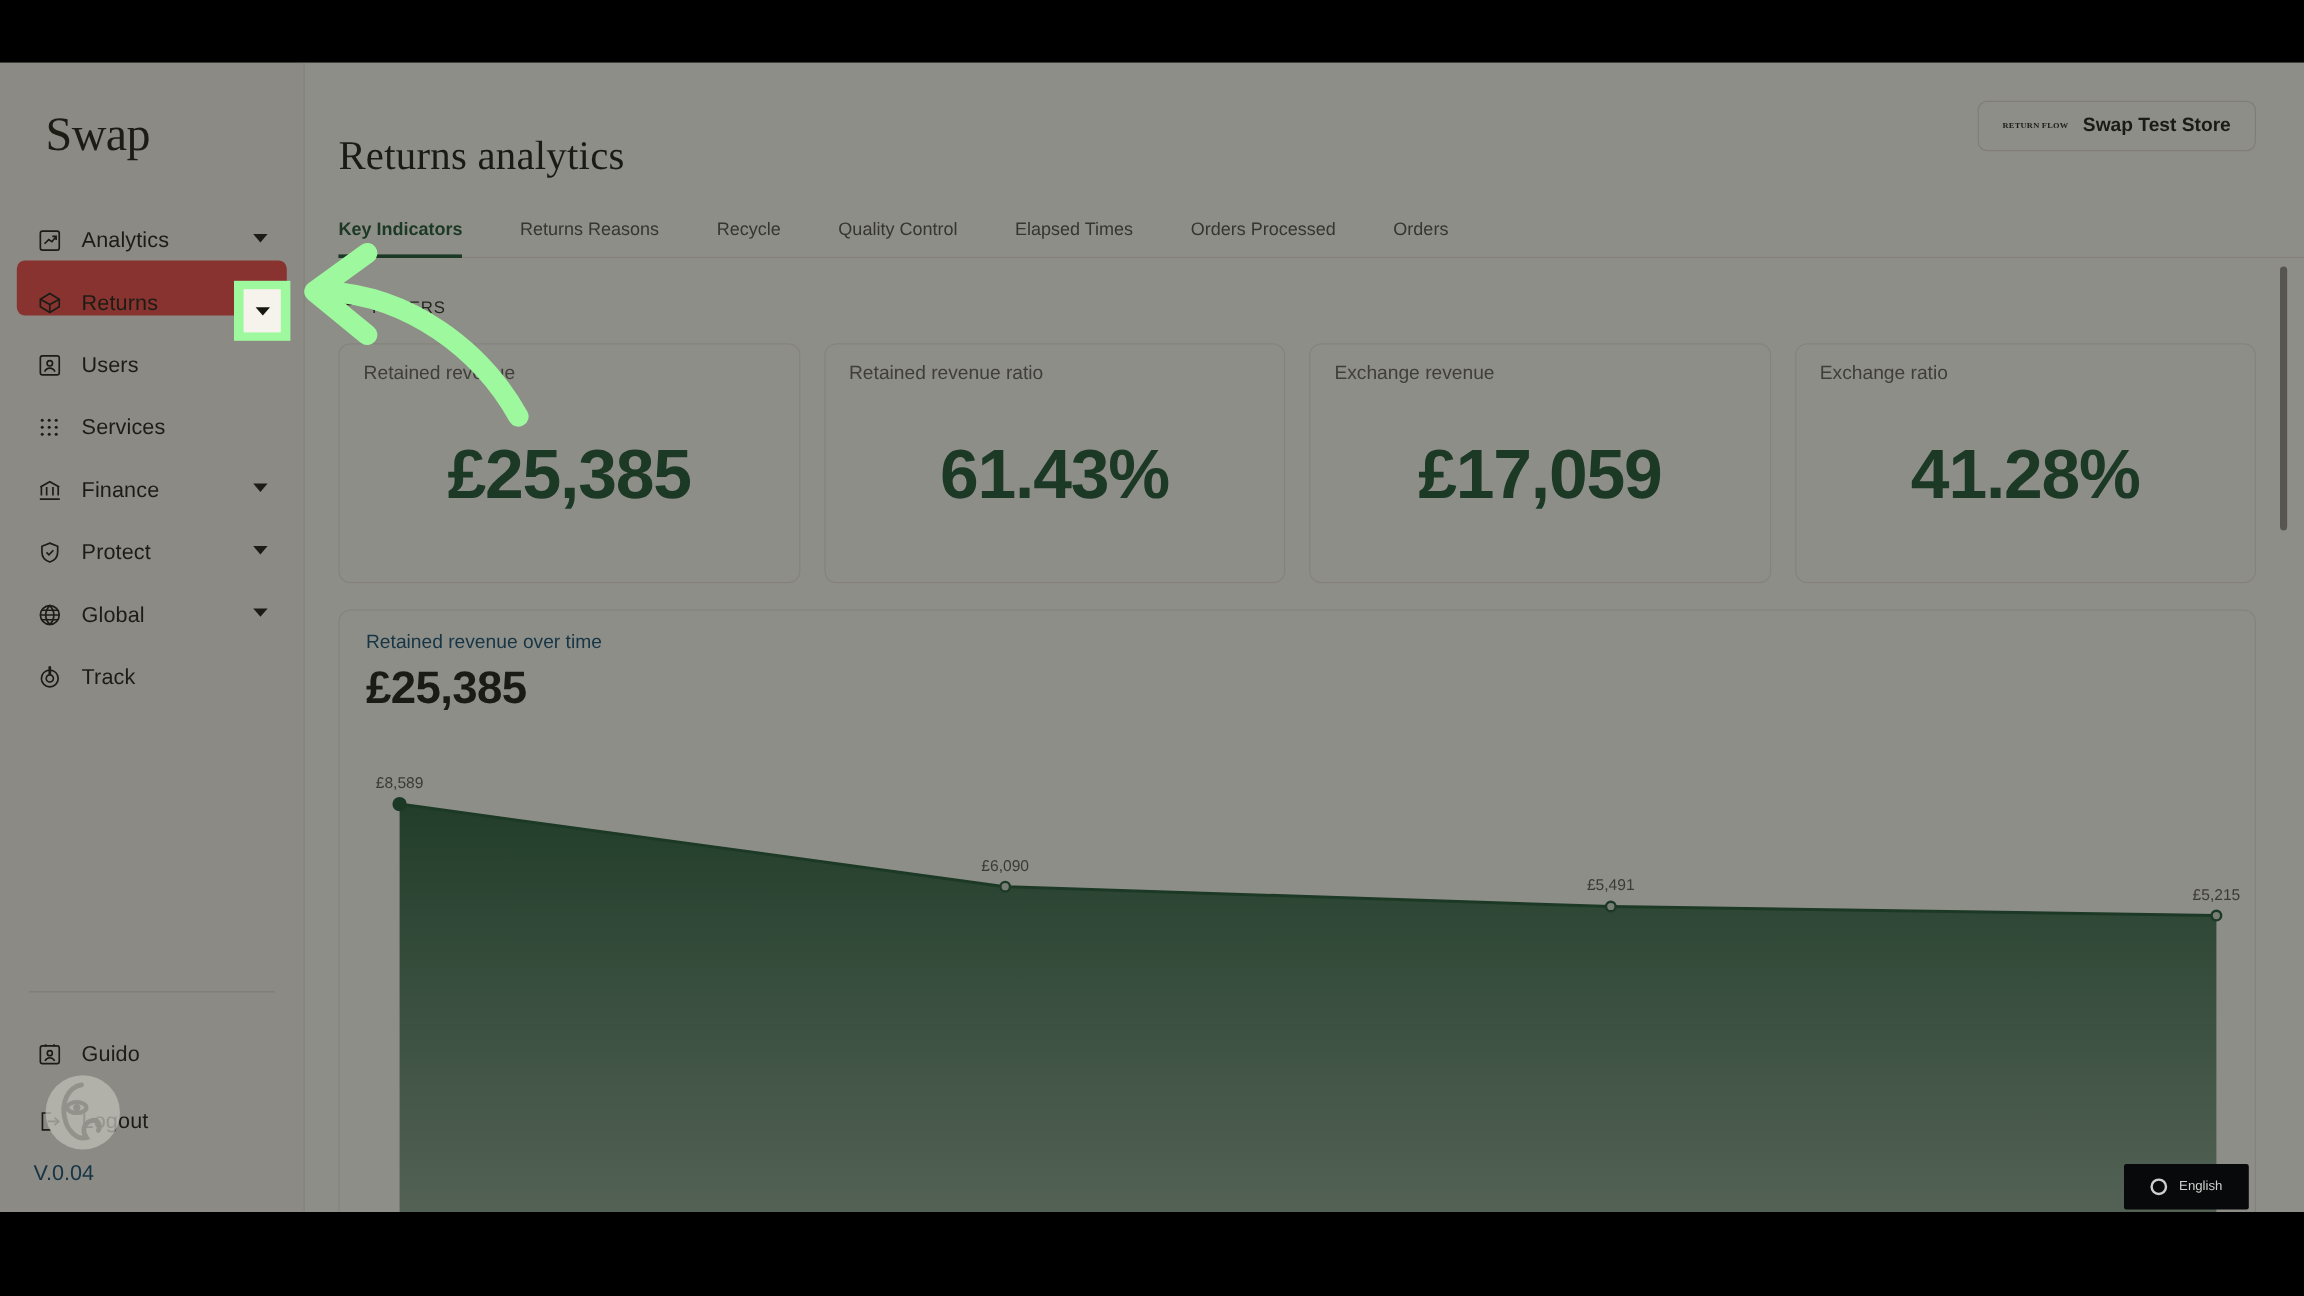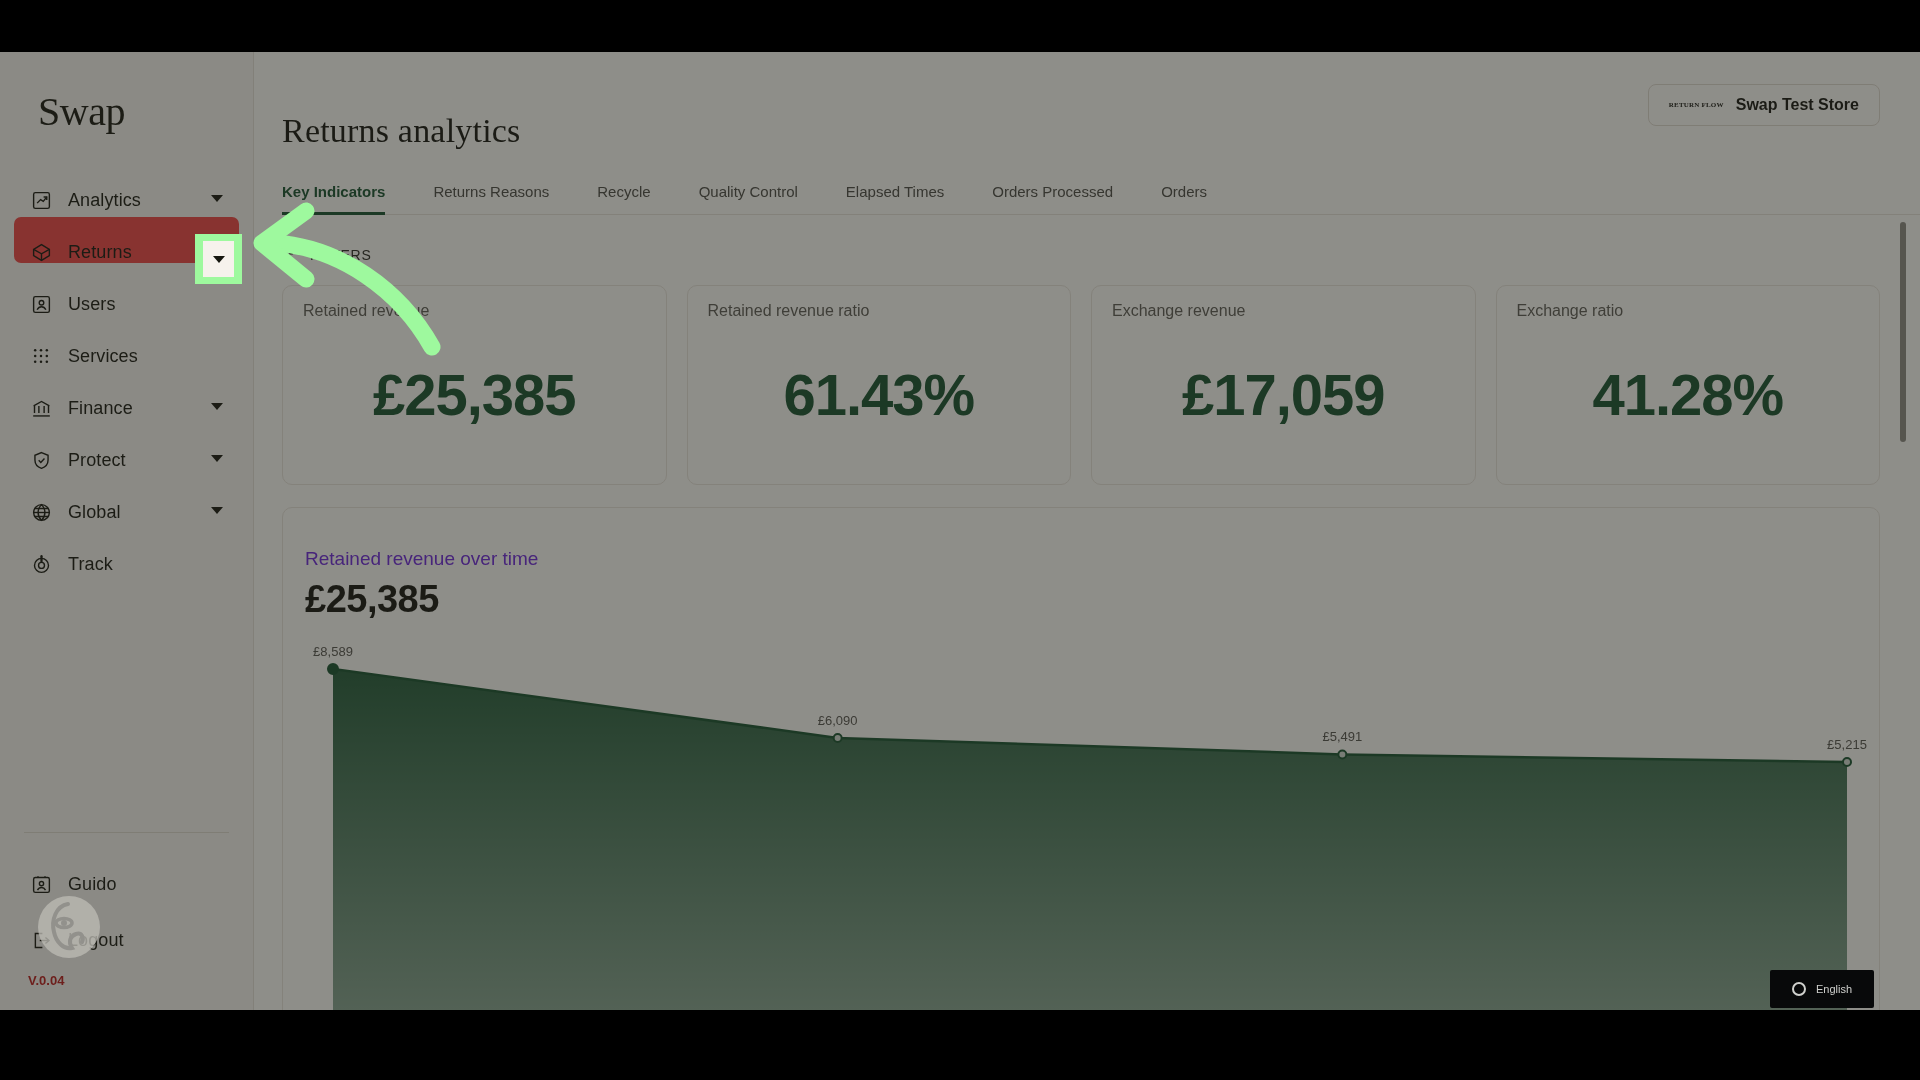--- a/index.html
+++ b/index.html
@@ -80,23 +80,22 @@
     display: block;
   }
   .sidebar-spacer { flex: 1 1 auto; }
   .sidebar-divider {
     height: 1px; background: #ddd8ce;
     margin: 0 24px 16px 24px;
   }
   .foot { padding: 0 14px 8px 14px; }
   .foot .nav-item { margin-bottom: 10px; }
   .version {
-    font-size: 13px; color: #b91c1c;
+    font-size: 18px; color: #0c4a6e;
     padding: 4px 0 22px 28px;
-    font-weight: bold;
   }
 
   
   .main {
     flex: 1 1 auto;
     position: relative;
     background: #fbfaf7;
     overflow: hidden;
   }
   .page-head {
@@ -201,21 +200,21 @@
     margin-top: 22px;
     border: 1px solid #e6e2da;
     border-top-left-radius: 10px;
     border-top-right-radius: 10px;
     background: #fbfaf7;
     padding: 18px 22px 0 22px;
     height: 560px;
     position: relative;
     overflow: hidden;
   }
-  .chart-title { font-size: 19px; color: #6d28d9; margin-top: 22px; }
+  .chart-title { font-size: 16px; color: #0c4a6e; }
   .chart-total {
     font-size: 38px; font-weight: bold;
     color: #14150f; margin-top: 8px;
     letter-spacing: -.5px;
   }
   .chart-area {
     position: absolute;
     left: 22px; right: 22px; top: 110px; bottom: 0;
   }
   .chart-area svg { display: block; width: 100%; height: 100%; }

